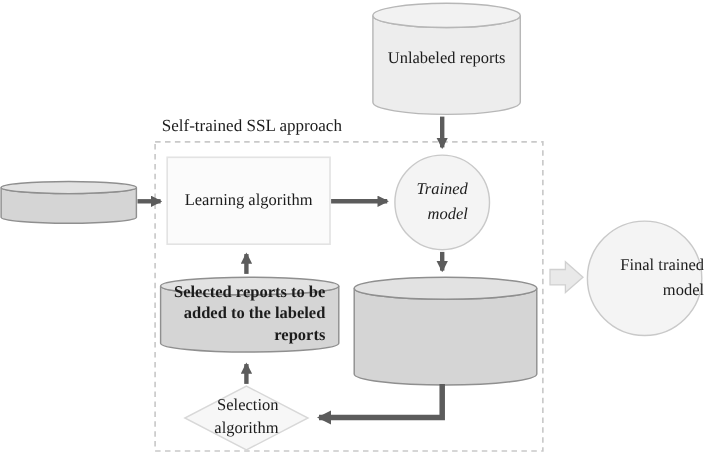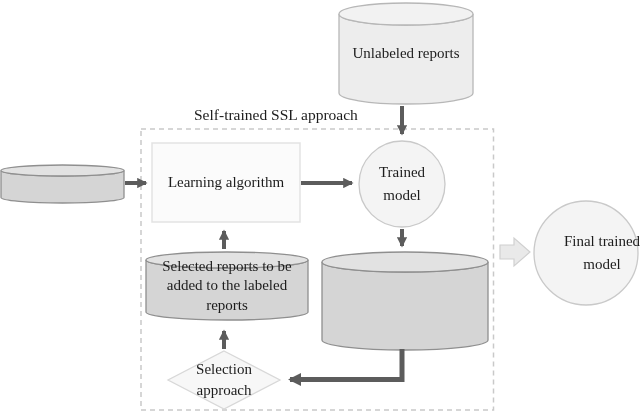--- a/index.html
+++ b/index.html
@@ -4,25 +4,25 @@
 <style>
   html,body{margin:0;padding:0;background:#ffffff;}
   .stage{
     position:relative;width:640px;height:419px;background:#ffffff;
     font-family:"Liberation Serif","DejaVu Serif",serif;
     color:var(--text,#1c1c1c);overflow:hidden;
   }
   .stage svg{position:absolute;left:0;top:0;}
   .lbl{
     position:absolute;display:flex;align-items:center;justify-content:center;
-    text-align:center;font-size:15px;line-height:1.42;white-space:pre-line;
+    text-align:right;font-size:15px;line-height:1.42;white-space:pre-line;
     color:var(--text,#1c1c1c);pointer-events:none;
   }
-  .lbl.title{justify-content:flex-start;text-align:left;font-size:15.5px;white-space:nowrap;margin-left:47px;}
-  .lh-tight{line-height:1.3;}
+  .lbl.title{justify-content:flex-start;text-align:left;font-size:15.5px;white-space:nowrap;}
+  .lh-tight{line-height:1.3;font-weight:bold;}
   .lh-wide{line-height:1.55;}
 </style>
 </head>
 <body>
 
 <div class="stage">
 
   <svg width="640" height="419" viewBox="0 0 640 419" aria-hidden="true">
     <defs>
       <marker id="ah" viewBox="0 0 10 10" refX="8.5" refY="5" markerWidth="2.6" markerHeight="2.6" orient="auto-start-reverse">
@@ -71,27 +71,27 @@
     <polygon points="500,245 514,245 514,238 530,252 514,266 514,259 500,259" style="fill:var(--block-arrow-fill,#e9e9e9);stroke:var(--block-arrow-border,#d0d0d0)" stroke-width="1.2"></polygon>
   </svg>
 
   <div class="lbl title" style="left:147px;top:104px;width:190px;height:22px;">Self-trained SSL approach</div>
 
 
   <div class="lbl" style="left:339px;top:8px;width:134px;height:92px;">Unlabeled reports</div>
 
   <div class="lbl" style="left:152px;top:143px;width:148px;height:79px;">Learning algorithm</div>
 
-  <div class="lbl lh-wide" style="left:358px;top:152px;width:88px;height:64px;">Trained
+  <div class="lbl lh-wide" style="left:358px;top:152px;width:88px;height:64px;font-style:italic;">Trained
 model</div>
 
   <div class="lbl lh-tight" style="left:148px;top:256px;width:158px;height:60px;">Selected reports to be
 added to the labeled
 reports</div>
 
 
   <div class="lbl" style="left:179px;top:353px;width:90px;height:54px;">Selection
-approach</div>
+algorithm</div>
 
   <div class="lbl lh-wide" style="left:550px;top:224px;width:104px;height:58px;">Final trained
 model</div>
 
 </div>
 
 </body></html>

